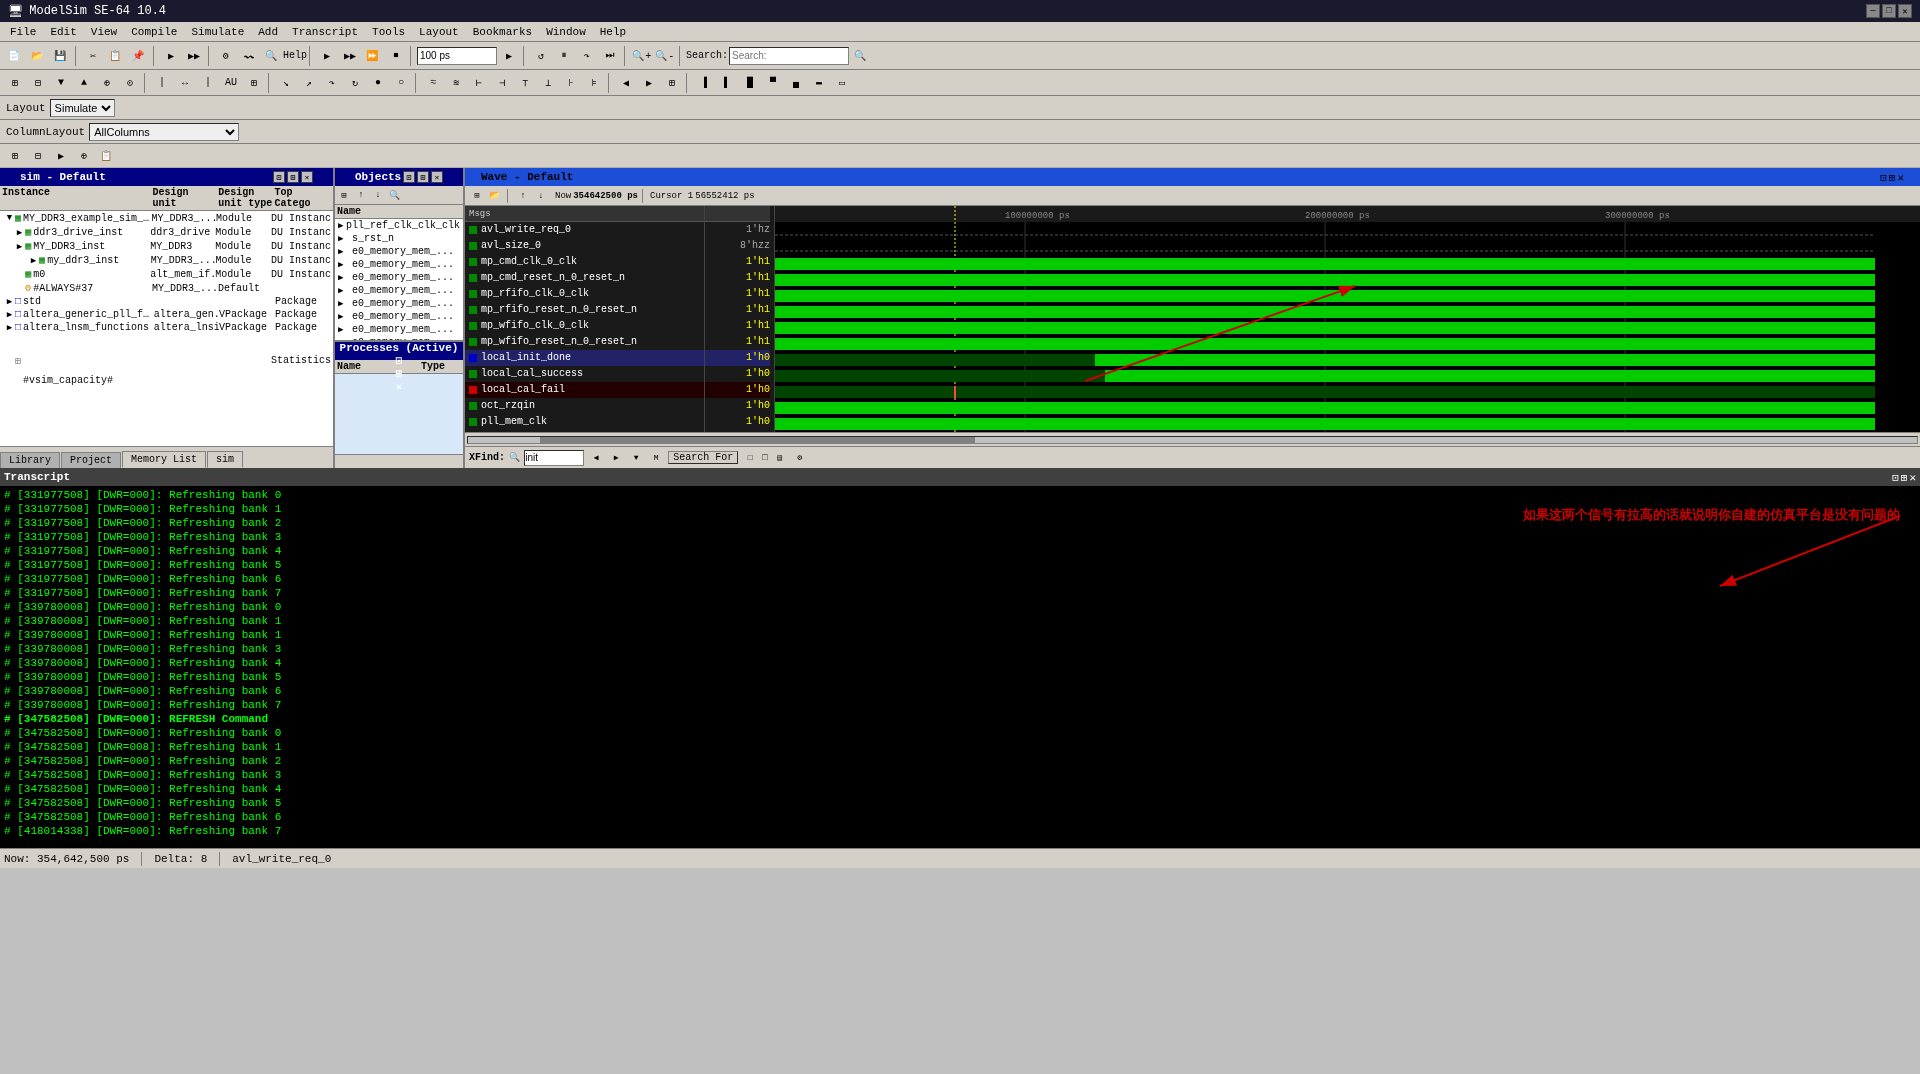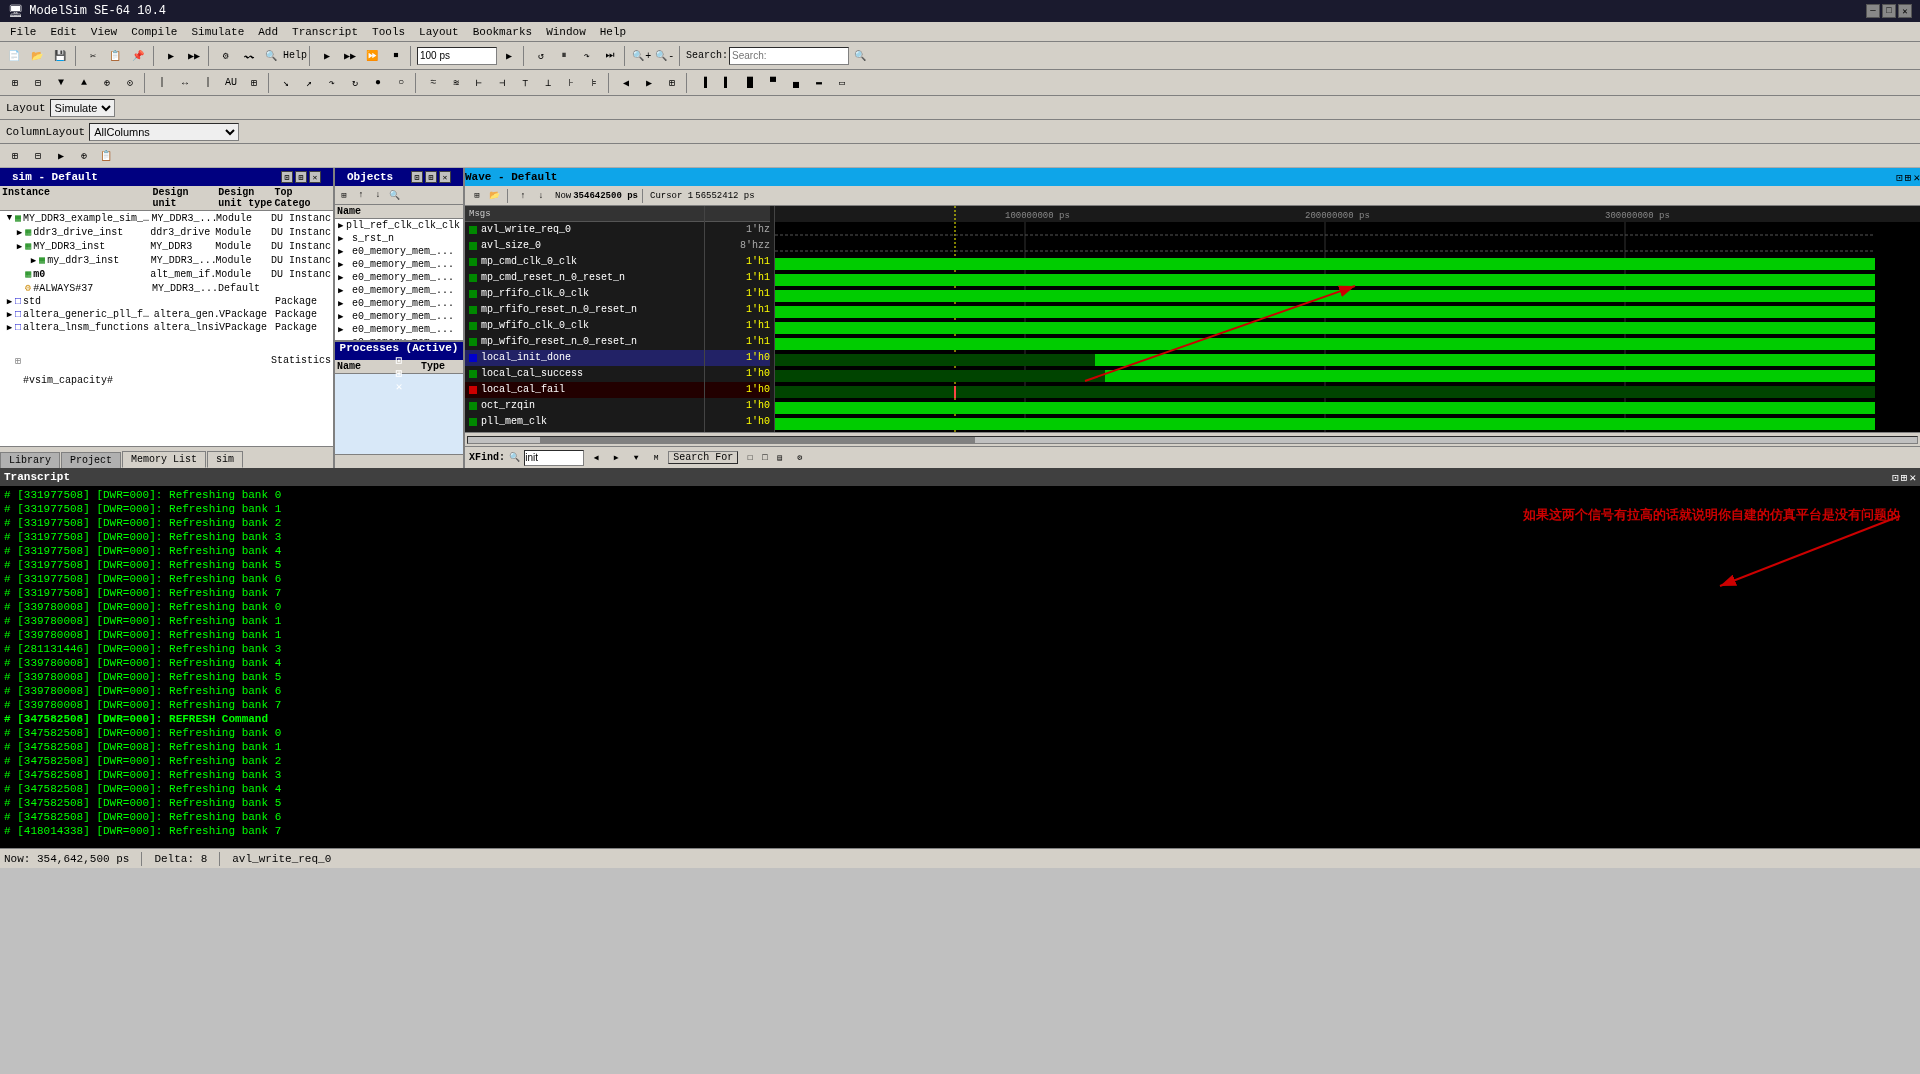--- a/index.html
+++ b/index.html
@@ -28,21 +28,21 @@
     
     #col-layout-row { background: #d4d0c8; height: 24px; display: flex; align-items: center; padding: 2px 6px; border-bottom: 1px solid #808080; gap: 4px; font-size: 11px; }
     #col-layout-row select { height: 18px; font-size: 11px; border: 1px inset #808080; width: 150px; }
 
     
     #small-toolbar { background: #d4d0c8; height: 24px; display: flex; align-items: center; padding: 2px 4px; border-bottom: 1px solid #aaa; gap: 1px; }
 
     
     #main-area { display: flex; flex-direction: column; height: calc(1074px - 22px - 20px - 26px - 26px - 24px - 24px); }
     #upper-panes { display: flex; flex-direction: row; height: 300px; }
-    .panel-title-bar { background: #000080; color: #fff; height: 18px; display: flex; align-items: center; justify-content: space-between; padding: 0 12px; font-size: 11px; font-weight: bold; }
+    .panel-title-bar { background: #000080; color: #fff; height: 18px; display: flex; align-items: center; justify-content: space-between; padding: 0 20px; font-size: 11px; font-weight: bold; }
     .panel-title-bar .panel-btns { display: flex; gap: 2px; }
     .panel-title-bar .panel-btn { width: 12px; height: 12px; background: #c0c0c0; border: 1px solid #404040; font-size: 8px; display: flex; align-items: center; justify-content: center; cursor: pointer; color: #000; }
 
     
     #sim-tree { flex: 1; background: #fff; overflow-y: auto; overflow-x: hidden; font-size: 11px; }
     .tree-row { display: flex; align-items: center; padding: 1px 2px; cursor: pointer; white-space: nowrap; overflow: hidden; }
     .tree-expand { display: inline-block; width: 12px; text-align: center; font-size: 9px; cursor: pointer; }
 
     
     #sim-tabs { display: flex; background: #d4d0c8; border-top: 1px solid #808080; height: 22px; align-items: flex-end; }
@@ -259,21 +259,21 @@
           <span class="tree-expand">▶</span>
             <span style="color:#008000; margin-right:2px;">▦</span>
           <span style="width:112px; overflow:hidden; text-overflow:ellipsis;">my_ddr3_inst</span>
           <span style="width:70px; overflow:hidden;">MY_DDR3_...</span>
           <span style="width:60px;">Module</span>
           <span style="width:60px;">DU Instanc</span>
         </div>
         <div class="tree-row" style="display:flex; padding-left:14px;">
           <span style="width:12px;"></span>
             <span style="color:#008000; margin-right:2px;">▦</span>
-          <span style="width:126px; overflow:hidden; text-overflow:ellipsis;font-weight:bold;">m0</span>
+          <span style="width:126px; overflow:hidden; text-overflow:ellipsis;">m0</span>
           <span style="width:70px; overflow:hidden;">alt_mem_if...</span>
           <span style="width:60px;">Module</span>
           <span style="width:60px;">DU Instanc</span>
         </div>
         <div class="tree-row" style="display:flex; padding-left:14px;">
           <span style="width:12px;"></span>
             <span style="color:#cc8800; margin-right:2px;">⚙</span>
           <span style="width:126px; overflow:hidden; text-overflow:ellipsis;">#ALWAYS#37</span>
           <span style="width:70px; overflow:hidden;">MY_DDR3_...</span>
           <span style="width:60px;">Default</span>
@@ -375,21 +375,21 @@
           <span style="width:40px; font-weight:bold;">Type</span>
         </div>
         <div style="background:#d8e8f8; height:80px; overflow-y:auto;"></div>
 
         <div style="background:#d4d0c8; height:14px; border-top:1px solid #808080;"></div>
       </div>
     </div>
 
     <div id="wave-panel" style="flex:1; background:#000; display:flex; flex-direction:column; overflow:hidden; min-width:0;">
 
-      <div style="background:#0ea5e9; height:18px; display:flex; align-items:center; justify-content:space-between; padding:0 0;">
+      <div style="background:#1d4ed8; height:18px; display:flex; align-items:center; justify-content:space-between; padding:0 16px;">
         <span style="font-weight:bold; font-size:11px;">Wave - Default</span>
         <div style="display:flex; gap:2px;">
           <div class="panel-btn">⊡</div>
           <div class="panel-btn">⊞</div>
           <div class="panel-btn">✕</div>
         </div>
       </div>
 
       <div style="background:#d4d0c8; height:20px; display:flex; align-items:center; padding:1px 4px; gap:2px; border-bottom:1px solid #808080;">
         <div class="tb-btn" style="width:16px;height:16px;font-size:9px;">⊞</div>
@@ -573,21 +573,21 @@
       <div class="trans-line"># [331977508] [DWR=000]:  Refreshing bank 1</div>
       <div class="trans-line"># [331977508] [DWR=000]:  Refreshing bank 2</div>
       <div class="trans-line"># [331977508] [DWR=000]:  Refreshing bank 3</div>
       <div class="trans-line"># [331977508] [DWR=000]:  Refreshing bank 4</div>
       <div class="trans-line"># [331977508] [DWR=000]:  Refreshing bank 5</div>
       <div class="trans-line"># [331977508] [DWR=000]:  Refreshing bank 6</div>
       <div class="trans-line"># [331977508] [DWR=000]:  Refreshing bank 7</div>
       <div class="trans-line"># [339780008] [DWR=000]:  Refreshing bank 0</div>
       <div class="trans-line"># [339780008] [DWR=000]:  Refreshing bank 1</div>
       <div class="trans-line"># [339780008] [DWR=000]:  Refreshing bank 1</div>
-      <div class="trans-line"># [281131446] [DWR=000]:  Refreshing bank 3</div>
+      <div class="trans-line"># [339780008] [DWR=000]:  Refreshing bank 3</div>
       <div class="trans-line"># [339780008] [DWR=000]:  Refreshing bank 4</div>
       <div class="trans-line"># [339780008] [DWR=000]:  Refreshing bank 5</div>
       <div class="trans-line"># [339780008] [DWR=000]:  Refreshing bank 6</div>
       <div class="trans-line"># [339780008] [DWR=000]:  Refreshing bank 7</div>
       <div class="trans-line refresh-cmd"># [347582508] [DWR=000]: REFRESH Command</div>
       <div class="trans-line"># [347582508] [DWR=000]:  Refreshing bank 0</div>
       <div class="trans-line"># [347582508] [DWR=008]:  Refreshing bank 1</div>
       <div class="trans-line"># [347582508] [DWR=000]:  Refreshing bank 2</div>
       <div class="trans-line"># [347582508] [DWR=000]:  Refreshing bank 3</div>
       <div class="trans-line"># [347582508] [DWR=000]:  Refreshing bank 4</div>

